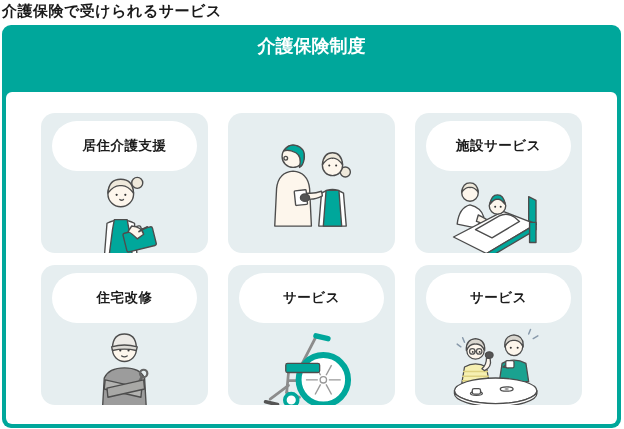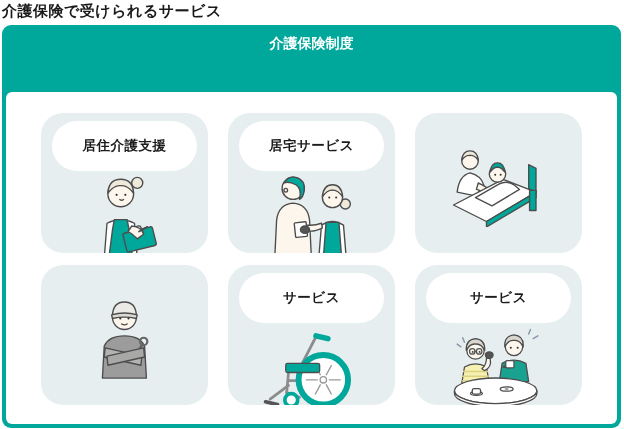--- a/index.html
+++ b/index.html
@@ -3,26 +3,26 @@
 <meta charset="utf-8">
 <style>
   html,body{margin:0;padding:0;background:#ffffff;width:624px;height:429px;
     font-family:"Liberation Sans","DejaVu Sans",sans-serif;}
   .stage{position:relative;width:624px;height:429px;overflow:hidden;}
   .page-title{position:absolute;top:2px;left:2px;font-size:15px;font-weight:bold;
     color:#1a1a1a;letter-spacing:.5px;text-align:center;}
   .panel{position:absolute;left:2px;top:25px;width:619px;height:403px;
     background:#00a79b;border-radius:9px;}
   .banner{position:absolute;top:0;left:0;right:0;height:67px;padding-top:8px;
-    text-align:center;color:#ffffff;font-weight:bold;font-size:14px;line-height:1.45;}
+    text-align:center;color:#ffffff;font-weight:bold;font-size:18px;line-height:1.45;}
   .inner{position:absolute;left:4px;right:4px;top:67px;bottom:4px;background:#ffffff;
     border-radius:6px;}
   .cards{position:absolute;inset:0;padding:21px 35px 19px;display:grid;
     grid-template-columns:repeat(3,1fr);gap:12px 20px;}
-  .card{background:#e6eef0;border-radius:22px;display:flex;flex-direction:column;
+  .card{background:#e6eef0;border-radius:14px;display:flex;flex-direction:column;
     align-items:stretch;overflow:hidden;}
   .pill{margin:8px 11px 0;background:#ffffff;border-radius:999px;min-height:40px;
     display:flex;flex-direction:column;justify-content:center;align-items:center;
     padding:5px 6px;font-weight:bold;font-size:13.5px;color:#1c1c1c;line-height:1.35;
     letter-spacing:.5px;}
   .pill span{display:block;text-align:center;}
   .illo{flex:1;display:flex;align-items:center;justify-content:center;}
   .illo svg{height:88px;width:auto;display:block;}
 </style>
 </head>
@@ -60,24 +60,20 @@
                 <line x1="71" y1="66" x2="80" y2="61" stroke-width="2"></line>
                 <circle cx="46.5" cy="26" r="1.2" fill="#333" stroke="none"></circle>
                 <circle cx="56" cy="26" r="1.2" fill="#333" stroke="none"></circle>
                 <path d="M50,31 q2,2 4,0" fill="none"></path>
               </g>
             </svg>
           </div>
         </div>
 
         <div class="card">
-          <div class="pill">
-            <span>居宅サービス</span>
-            <span></span>
-          </div>
           <div class="illo">
             <svg viewBox="0 0 110 96" aria-hidden="true">
               <g stroke="#4d4d4d" stroke-width="1.5" stroke-linejoin="round" stroke-linecap="round">
                 <path d="M15,95 L17,54 Q19,36 35,35 Q51,36 53,54 L55,95 Z" fill="#fdf6ec"></path>
                 <circle cx="35" cy="19" r="12" fill="#fdf6ec"></circle>
                 <path d="M25,13 Q30,5 38,7 Q49,10 47,22 Q46,29 42,31 Q45,19 38,15 Q30,11 25,13 Z" fill="#00a79b"></path>
                 <circle cx="27" cy="21" r="2" fill="#fdf6ec"></circle>
                 <circle cx="92" cy="36" r="5.5" fill="#efe9db"></circle>
                 <circle cx="78" cy="29" r="11" fill="#fdf6ec"></circle>
                 <path d="M67,28 Q68,15 78,15 Q88,15 89,28 Q83,20 78,21 Q73,20 67,28 Z" fill="#efe9db"></path>
@@ -87,20 +83,24 @@
                 <rect x="37" y="56" width="13" height="16" rx="1" fill="#ffffff" transform="rotate(-6 43 64)"></rect>
                 <ellipse cx="48" cy="64" rx="5" ry="4" fill="#555555"></ellipse>
                 <circle cx="74.5" cy="29" r="1.1" fill="#333" stroke="none"></circle>
                 <circle cx="82" cy="29" r="1.1" fill="#333" stroke="none"></circle>
               </g>
             </svg>
           </div>
         </div>
 
         <div class="card">
+          <div class="pill">
+            <span>施設サービス</span>
+            <span></span>
+          </div>
           <div class="illo">
             <svg viewBox="0 0 110 96" aria-hidden="true">
               <g stroke="#4d4d4d" stroke-width="1.5" stroke-linejoin="round" stroke-linecap="round">
                 <circle cx="24" cy="24" r="9" fill="#fdf6ec"></circle>
                 <path d="M15,23 Q16,13 24,13 Q32,13 33,23 Q28,17 24,18 Q20,17 15,23 Z" fill="#efe9db"></path>
                 <path d="M10,58 Q12,40 24,37 Q36,40 39,50 L30,62 Z" fill="#ffffff"></path>
                 <path d="M33,48 Q42,52 47,57 L43,62 Q36,56 31,55 Z" fill="#fdf6ec"></path>
                 <path d="M6,72 L60,44 L96,58 L42,90 Z" fill="#ffffff"></path>
                 <path d="M42,90 L96,58 L96,64 L42,96 Z" fill="#00a79b"></path>
                 <path d="M88,28 L96,32 L96,58 L88,54 Z" fill="#00a79b"></path>
@@ -109,20 +109,24 @@
                 <path d="M46,36 Q47,26 54,26 Q61,26 62,36 Q57,30 54,31 Q51,30 46,36 Z" fill="#00a79b"></path>
                 <path d="M30,64 L56,49 Q64,45 72,50 L78,55 L48,73 Z" fill="#ffffff"></path>
                 <circle cx="51.5" cy="39" r="1.1" fill="#333" stroke="none"></circle>
                 <circle cx="57.5" cy="39" r="1.1" fill="#333" stroke="none"></circle>
               </g>
             </svg>
           </div>
         </div>
 
         <div class="card">
+          <div class="pill">
+            <span>住宅改修</span>
+            <span></span>
+          </div>
           <div class="illo">
             <svg viewBox="0 0 110 96" aria-hidden="true">
               <g stroke="#4d4d4d" stroke-width="1.5" stroke-linejoin="round" stroke-linecap="round">
                 <circle cx="55" cy="29" r="13" fill="#fdf6ec"></circle>
                 <path d="M42,26 Q43,12 55,12 Q67,12 68,26 Z" fill="#eceae6"></path>
                 <path d="M41,26 Q55,22 69,26 L68,30 Q55,27 42,30 Z" fill="#dddbd6"></path>
                 <path d="M31,95 L33,60 Q38,49 55,49 Q72,49 77,60 L79,95 Z" fill="#9c9c9c"></path>
                 <circle cx="76" cy="55" r="4" fill="none" stroke="#666" stroke-width="2.4"></circle>
                 <line x1="74" y1="59" x2="69" y2="68" stroke="#666" stroke-width="3"></line>
                 <path d="M34,62 L74,71 L73,81 L33,72 Z" fill="#b3b3b1"></path>

